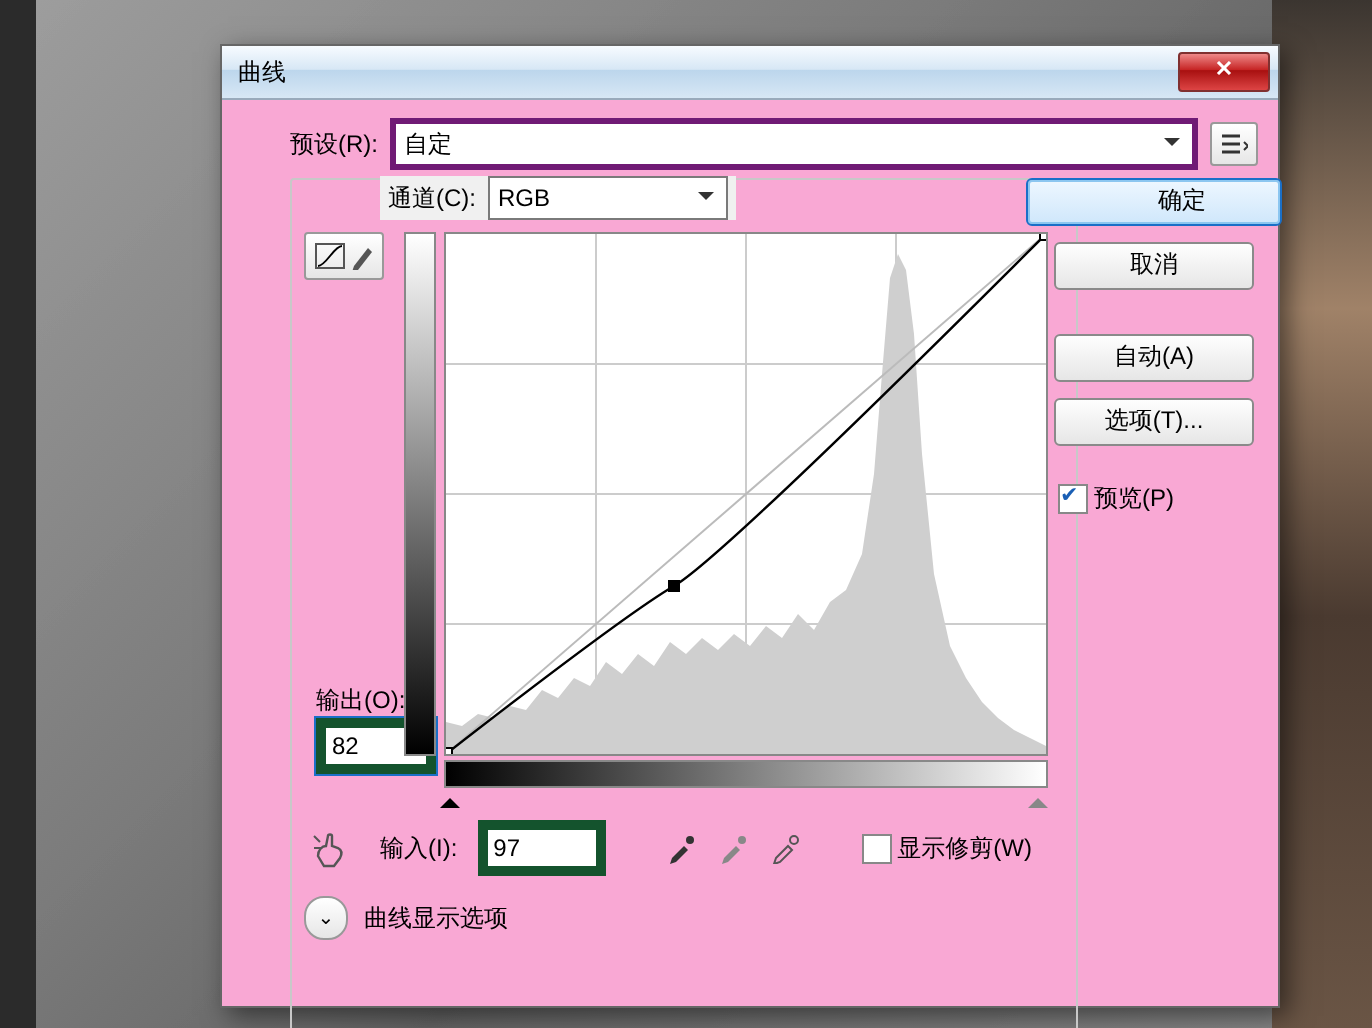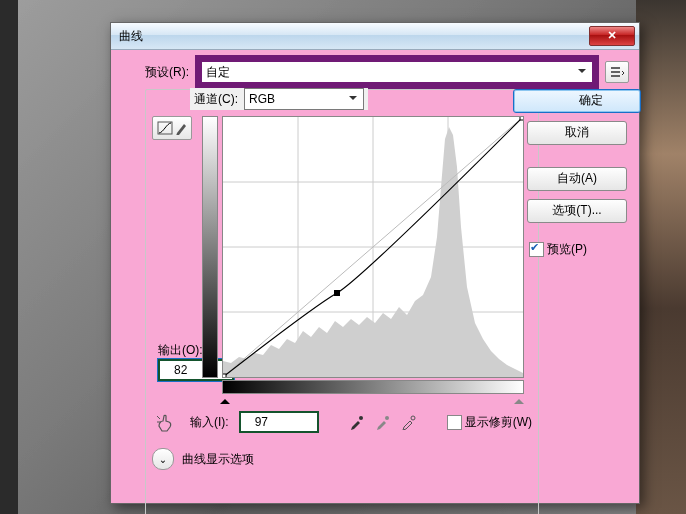--- a/index.html
+++ b/index.html
@@ -16,35 +16,35 @@
     background:linear-gradient(#f7fbff,#d7e7f5 45%,#bcd6ec 46%,#d7e7f5);
     border-bottom:1px solid #9ab;position:relative;padding-left:8px;line-height:26px;}
   .closebtn{position:absolute;right:4px;top:3px;width:44px;height:18px;
     background:linear-gradient(#e88,#c52222 45%,#a81010 46%,#d44);
     border:1px solid #803030;border-radius:2px;color:#fff;text-align:center;
     line-height:16px;font-weight:bold;font-size:11px;}
   .body{position:absolute;left:6px;right:6px;top:32px;bottom:6px;margin-left:24px;}
   
   .toprow{height:26px;display:flex;align-items:center;gap:6px;padding:4px 4px 0 4px;}
   .lbl{white-space:nowrap;}
-  .combo{flex:1;height:20px;border:7px solid #701a75;background:#fff;display:flex;align-items:center;padding:0 4px;position:relative;}
+  .combo{flex:1;height:20px;border:3px solid #701a75;background:#fff;display:flex;align-items:center;padding:0 4px;position:relative;}
   .combo:after{content:"";position:absolute;right:6px;top:7px;border:4px solid transparent;border-top-color:#333;}
   .iconbtn{width:22px;height:20px;border:1px solid #999;background:linear-gradient(#fff,#e6e6e6);border-radius:2px;display:flex;align-items:center;justify-content:center;}
   
   .fs{position:absolute;left:4px;top:34px;width:392px;height:438px;
     border:1px solid #c8c8c8;border-radius:2px;}
   .chanrow{position:absolute;left:44px;top:-2px;display:flex;align-items:center;gap:6px;background:#f0f0f0;padding:0 4px;}
   .chancombo{width:110px;height:20px;border:1px solid #7a7a7a;background:#fff;display:flex;align-items:center;padding:0 4px;position:relative;}
   .chancombo:after{content:"";position:absolute;right:6px;top:7px;border:4px solid transparent;border-top-color:#333;}
   
   .toolcol{position:absolute;left:6px;top:26px;width:40px;}
   .toolpair{width:38px;height:22px;border:1px solid #999;background:linear-gradient(#fff,#e6e6e6);border-radius:2px;margin-bottom:6px;display:flex;align-items:center;justify-content:center;gap:2px;}
   
   .outgrp{position:absolute;left:12px;top:252px;width:48px;}
-  .input{width:44px;height:18px;border:2px solid #14532d;background:#fff;padding:0 14px;line-height:18px;}
+  .input{width:44px;height:18px;border:5px solid #14532d;background:#fff;padding:0 3px;line-height:18px;}
   .input.focus{outline:1px solid #1a6fc7;}
   
   .curvewrap{position:absolute;left:56px;top:26px;width:324px;height:276px;}
   .vgrad{position:absolute;left:0;top:0;width:14px;height:260px;border:1px solid #888;
     background:linear-gradient(to bottom,#fff,#000);}
   .plot{position:absolute;left:20px;top:0;width:300px;height:260px;border:1px solid #888;background:#fff;}
   .hgrad{position:absolute;left:20px;top:264px;width:300px;height:12px;border:1px solid #888;
     background:linear-gradient(to right,#000,#fff);}
   .blkmark{position:absolute;left:18px;top:278px;width:0;height:0;border:5px solid transparent;border-bottom-color:#000;}
   .whtmark{position:absolute;left:312px;top:278px;width:0;height:0;border:5px solid transparent;border-bottom-color:#888;}

